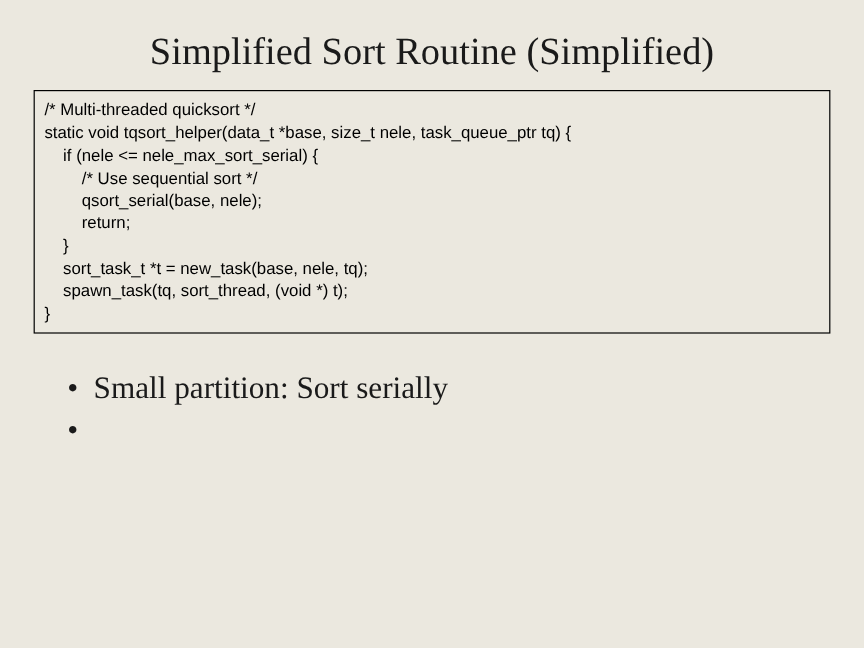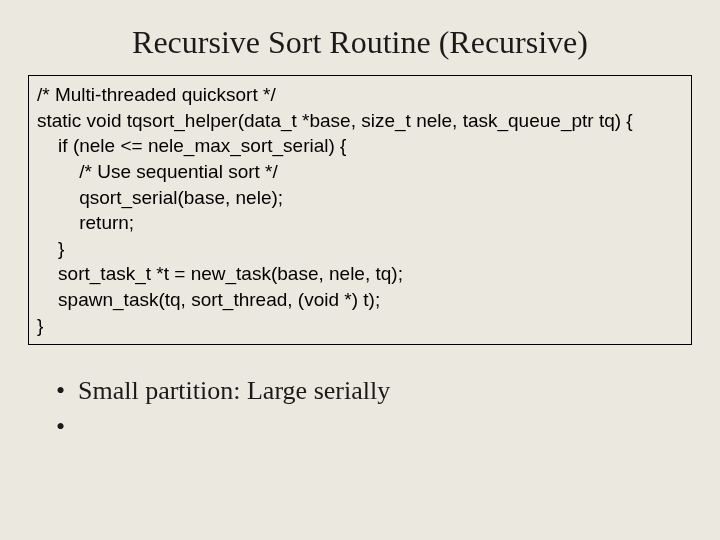--- a/index.html
+++ b/index.html
@@ -22,21 +22,21 @@
     font-weight: 400;
     text-align: center;
     margin: 4px 0 14px 0;
     font-family: 'Palatino Linotype', 'Book Antiqua', Georgia, serif;
   }
   .code-box {
     border: 1.5px solid #000;
     background: #ebe8df;
     padding: 6px 8px;
     font-family: Arial, Helvetica, sans-serif;
-    font-size: 19px;
+    font-size: 14px;
     line-height: 1.35;
     white-space: pre;
     color: #000;
   }
   .bullets {
     margin-top: 28px;
     padding-left: 28px;
     font-family: 'Palatino Linotype', 'Book Antiqua', Georgia, serif;
     font-size: 26px;
     line-height: 1.35;
@@ -47,35 +47,35 @@
   }
   .bullet .dot {
     width: 22px;
     flex: 0 0 22px;
   }
 </style>
 </head>
 <body>
 
 <div class="slide">
-  <h1 class="title">Recursive Sort Routine (Recursive)</h1>
+  <h1 class="title">Simplified Sort Routine (Simplified)</h1>
 
   <div class="code-box">/* Multi-threaded quicksort */
 static void tqsort_helper(data_t *base, size_t nele, task_queue_ptr tq) {
     if (nele &lt;= nele_max_sort_serial) {
         /* Use sequential sort */
         qsort_serial(base, nele);
         return;
     }
     sort_task_t *t = new_task(base, nele, tq);
     spawn_task(tq, sort_thread, (void *) t);
 }</div>
 
   <div class="bullets">
     <div class="bullet">
       <span class="dot">•</span>
-      <span>Small partition: Large serially</span>
+      <span>Small partition: Sort serially</span>
     </div>
     <div class="bullet">
       <span class="dot">•</span>
     </div>
   </div>
 </div>
 
 </body></html>

